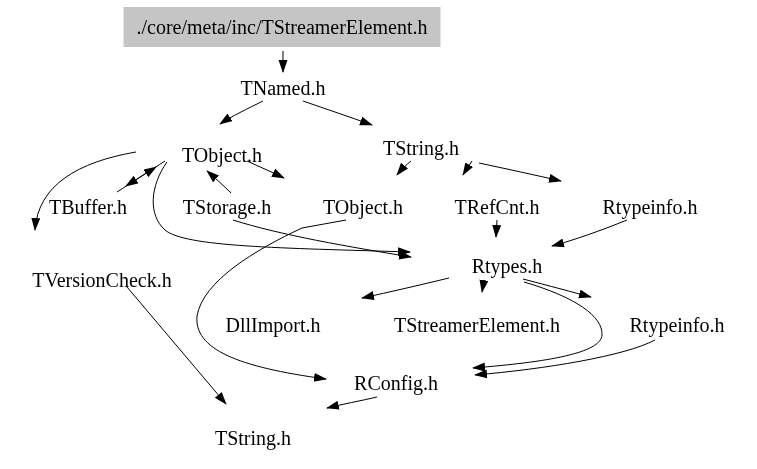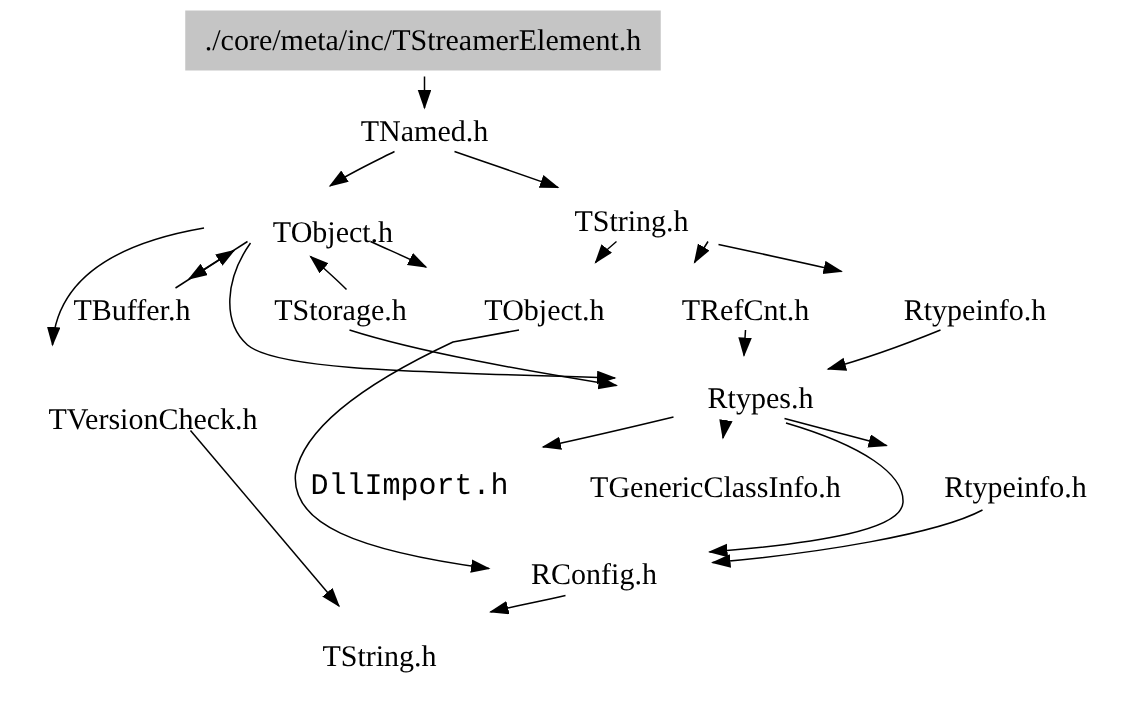--- a/index.html
+++ b/index.html
@@ -68,19 +68,19 @@
       <div class="node-label" style="left: 283px; top: 88px;">TNamed.h</div>
       <div class="node-label" style="left: 190px; top: 155px; margin-left: 32px;">TObject.h</div>
       <div class="node-label" style="left: 421px; top: 148px;">TString.h</div>
       <div class="node-label" style="left: 88px; top: 207px;">TBuffer.h</div>
       <div class="node-label" style="left: 227px; top: 207px;">TStorage.h</div>
       <div class="node-label" style="left: 363px; top: 207px;">TObject.h</div>
       <div class="node-label" style="left: 497px; top: 207px;">TRefCnt.h</div>
       <div class="node-label" style="left: 650px; top: 207px;">Rtypeinfo.h</div>
       <div class="node-label" style="left: 102px; top: 280px;">TVersionCheck.h</div>
       <div class="node-label" style="left: 485px; top: 266px; margin-left: 22px;">Rtypes.h</div>
-      <div class="node-label" style="left: 273px; top: 325px; font-family: Liberation Mono, monospace;">DllImport.h</div>
-      <div class="node-label" style="left: 477px; top: 325px;">TGenericClassInfo.h</div>
+      <div class="node-label" style="left: 273px; top: 325px;">DllImport.h</div>
+      <div class="node-label" style="left: 477px; top: 325px;">TStreamerElement.h</div>
       <div class="node-label" style="left: 677px; top: 325px;">Rtypeinfo.h</div>
       <div class="node-label" style="left: 396px; top: 383px;">RConfig.h</div>
       <div class="node-label" style="left: 253px; top: 438px;">TString.h</div>
     </div>
 </div>
 
 </body></html>

